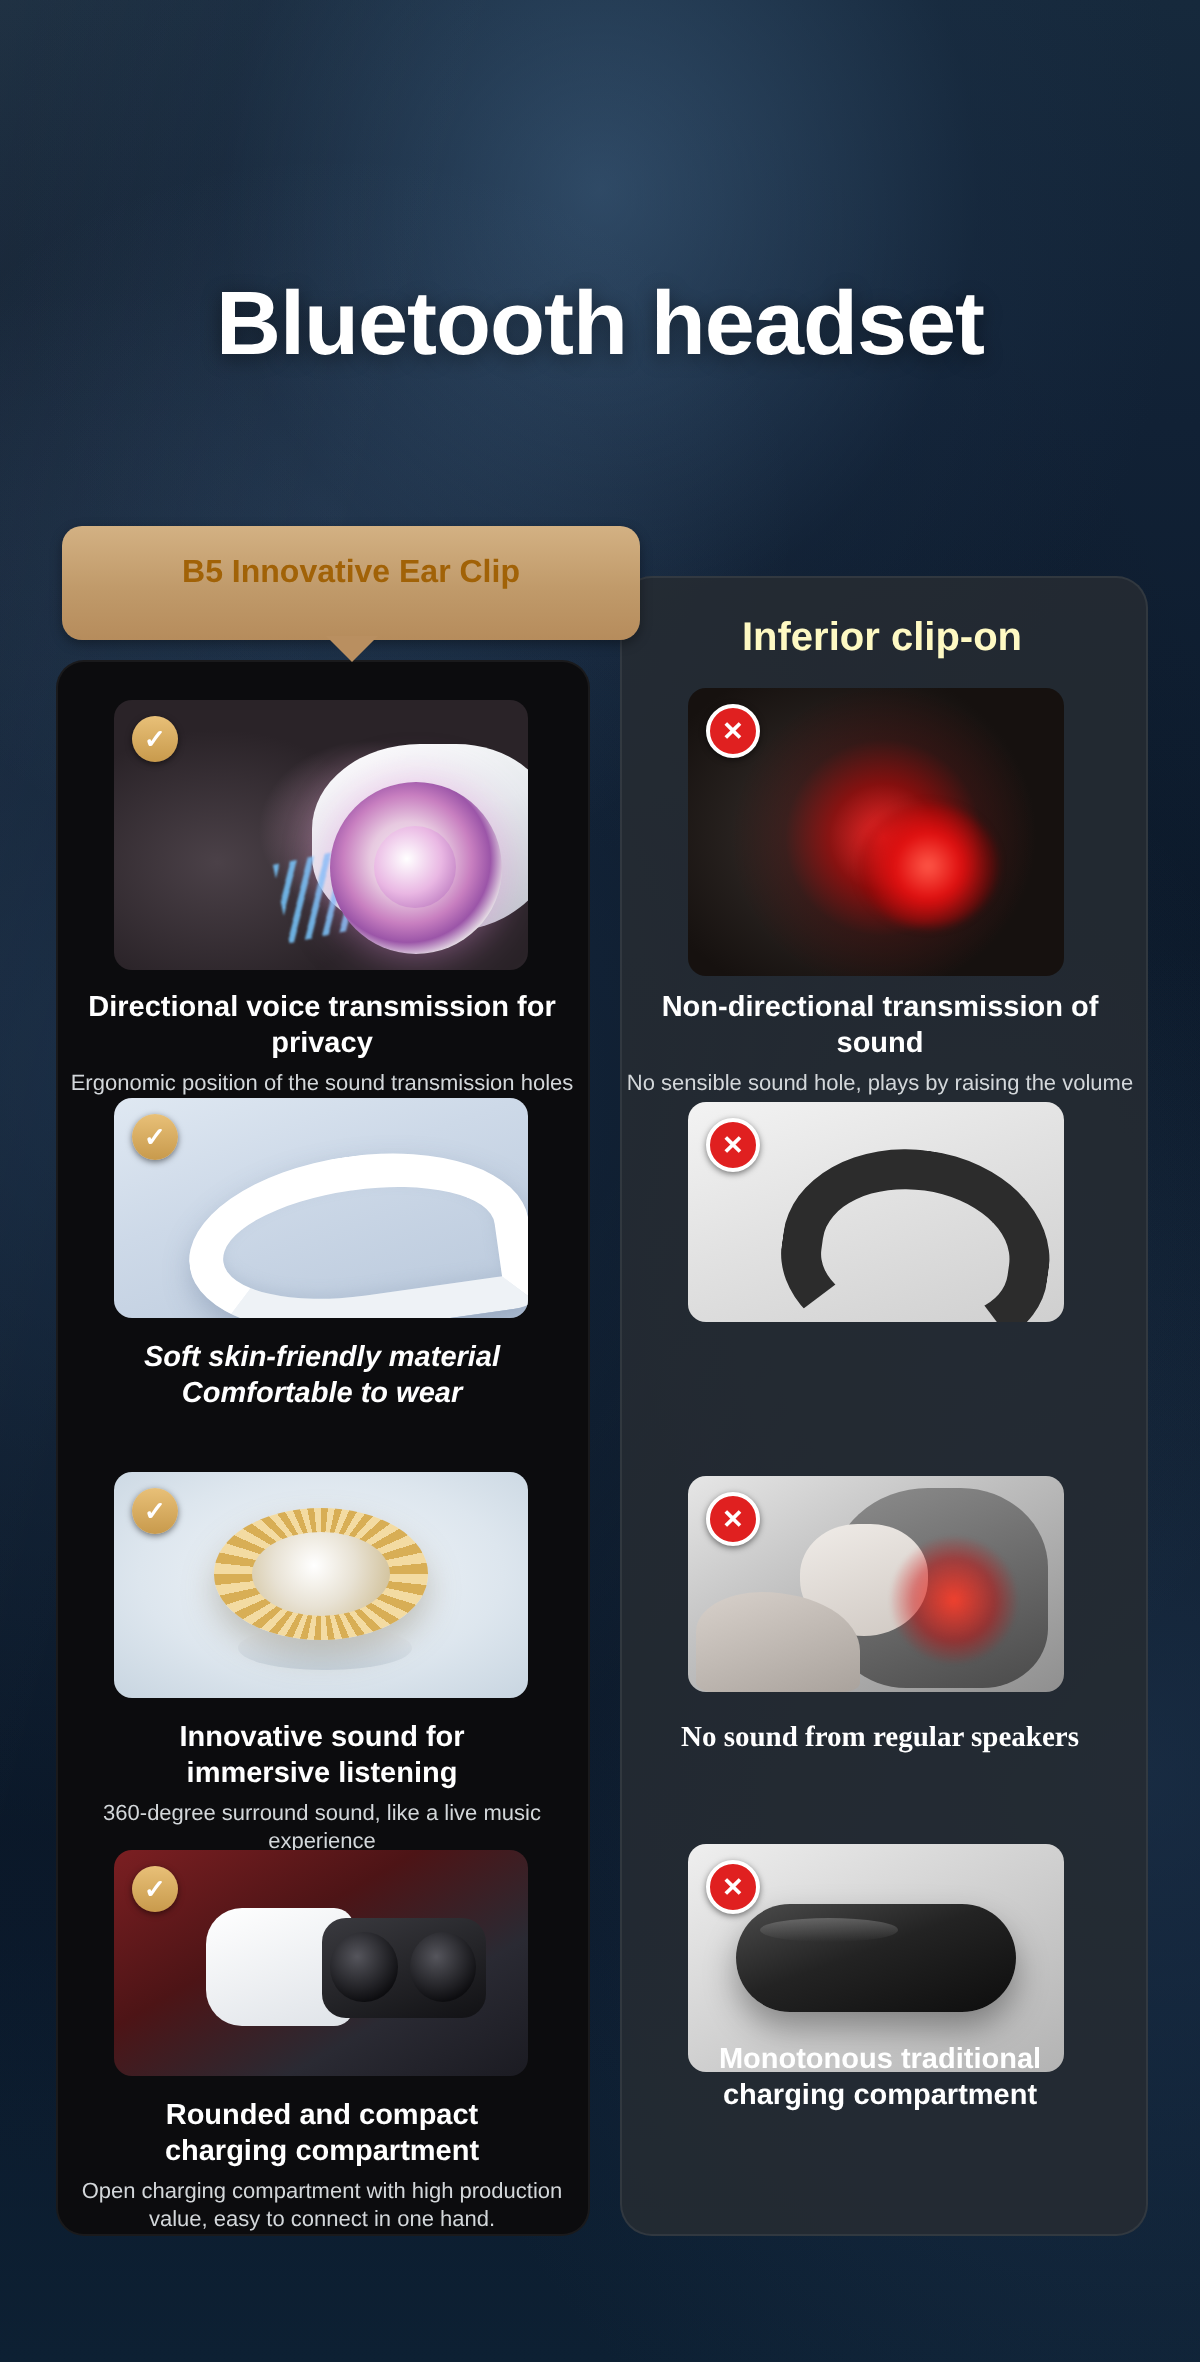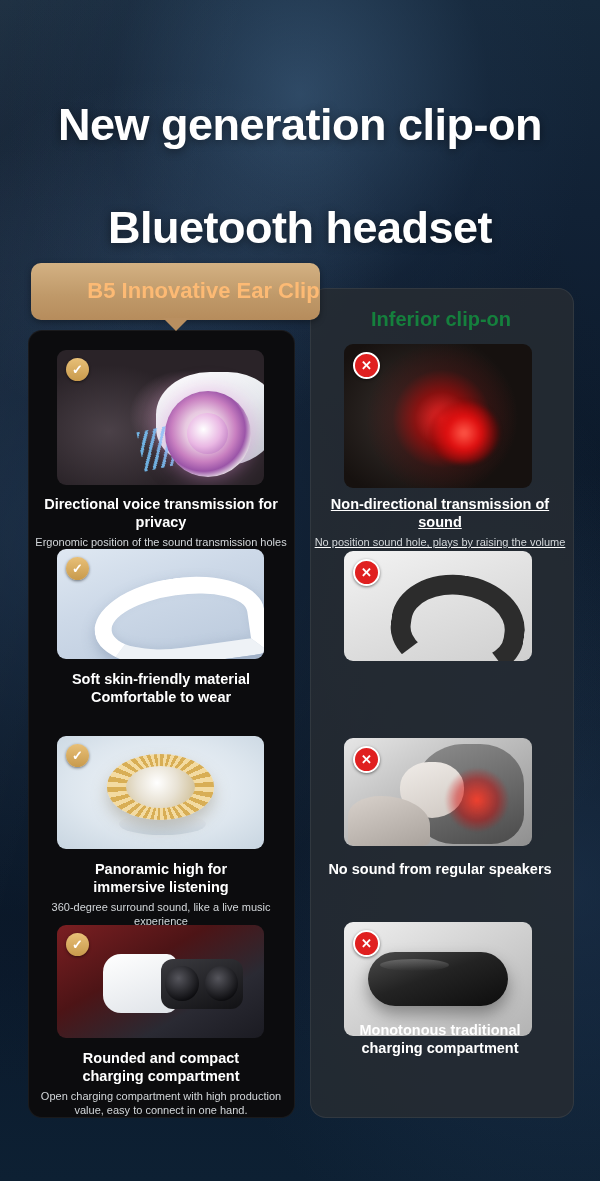--- a/index.html
+++ b/index.html
@@ -60,21 +60,21 @@
     border: 1px solid rgba(255,255,255,0.07);
   }
   .panel-right-title {
     position: absolute;
     left: 310px;
     top: 308px;
     width: 262px;
     text-align: center;
     font-size: 20px;
     font-weight: bold;
-    color: #15803d;
+    color: #fef9c3;
   }
 
   
   .panel-left {
     position: absolute;
     left: 28px;
     top: 330px;
     width: 265px;
     height: 786px;
     background: #0c0c0e;
@@ -90,24 +90,23 @@
     border-radius: 10px;
     background: linear-gradient(180deg, #d3b183 0%, #c09a6a 55%, #b68c5c 100%);
     box-shadow: 0 2px 6px rgba(0,0,0,0.35);
   }
   .tab-left-label {
     position: absolute;
     left: 31px;
     top: 278px;
     width: 289px;
     text-align: center;
-    font-size: 22px;
+    font-size: 16px;
     font-weight: bold;
-    color: #fdba74;
-    padding-left: 28px;
+    color: #a16207;
   }
   .tab-arrow {
     position: absolute;
     left: 163px;
     top: 318px;
     width: 0; height: 0;
     border-left: 13px solid transparent;
     border-right: 13px solid transparent;
     border-top: 13px solid #b98f60;
   }
@@ -346,57 +345,56 @@
     background: linear-gradient(180deg, rgba(255,255,255,0.22), rgba(255,255,255,0));
   }
 </style>
 </head>
 <body>
 
 <div class="bg"></div>
 <div class="bg-streak"></div>
 
 <h1 class="headline">
-  <span>New generation clip-on</span>
   <span class="l2">Bluetooth headset</span>
 </h1>
 
 <div class="panel-right"></div>
 <div class="panel-right-title">Inferior clip-on</div>
 
 <div class="block" style="left:344px; top:344px; width:188px;">
   <div class="photo ph-red-ear" style="height:144px;">
     <div class="red-core"></div>
     <div class="badge cross">✕</div>
   </div>
 </div>
-<div class="block" style="left:312px; top:490px; width:256px;text-decoration:underline;">
+<div class="block" style="left:312px; top:490px; width:256px;">
   <div class="cap-title">Non-directional transmission of sound</div>
-  <div class="cap-sub">No position sound hole, plays by raising the volume</div>
+  <div class="cap-sub">No sensible sound hole, plays by raising the volume</div>
 </div>
 
 <div class="block" style="left:344px; top:551px; width:188px;">
   <div class="photo ph-gray-hook" style="height:110px;">
     <div class="gray-hook-shape"></div>
     <div class="badge cross">✕</div>
   </div>
 </div>
 <div class="block" style="left:318px; top:670px; width:244px;">
 </div>
 
 <div class="block" style="left:344px; top:738px; width:188px;">
   <div class="photo ph-woman" style="height:108px;">
     <div class="woman-hair"></div>
     <div class="woman-face"></div>
     <div class="woman-arm"></div>
     <div class="woman-red"></div>
     <div class="badge cross">✕</div>
   </div>
 </div>
-<div class="block" style="left:316px; top:855px; width:248px;">
+<div class="block" style="left:316px; top:855px; width:248px;font-family:Liberation Serif, serif;">
   <div class="cap-title">No sound from regular speakers</div>
 </div>
 
 <div class="block" style="left:344px; top:922px; width:188px;">
   <div class="photo ph-blackcase" style="height:114px;">
     <div class="blackcase-shape"></div>
     <div class="badge cross">✕</div>
   </div>
 </div>
 <div class="block" style="left:314px; top:1016px; width:252px;">
@@ -423,37 +421,37 @@
   <div class="cap-title">Directional voice transmission for privacy</div>
   <div class="cap-sub">Ergonomic position of the sound transmission holes to prevent sound leakage.</div>
 </div>
 
 <div class="block" style="left:57px; top:549px; width:207px;">
   <div class="photo ph-hook" style="height:110px;">
     <div class="hook-shape"></div>
     <div class="badge check">✓</div>
   </div>
 </div>
-<div class="block" style="left:38px; top:665px; width:246px;">
+<div class="block" style="left:38px; top:665px; width:246px;font-style:italic;">
   <div class="cap-title">
     <span>Soft skin-friendly material</span><br>
     <span>Comfortable to wear</span>
   </div>
 </div>
 
 <div class="block" style="left:57px; top:736px; width:207px;">
   <div class="photo ph-driver" style="height:113px;">
     <div class="driver-base"></div>
     <div class="driver-ring"></div>
     <div class="badge check">✓</div>
   </div>
 </div>
 <div class="block" style="left:38px; top:855px; width:246px;">
   <div class="cap-title">
-    <span>Panoramic high for</span><br>
+    <span>Innovative sound for</span><br>
     <span>immersive listening</span>
   </div>
   <div class="cap-sub">360-degree surround sound, like a live music experience</div>
 </div>
 
 <div class="block" style="left:57px; top:925px; width:207px;">
   <div class="photo ph-case" style="height:113px;">
     <div class="case-white"></div>
     <div class="case-buds"></div>
     <div class="badge check">✓</div>

